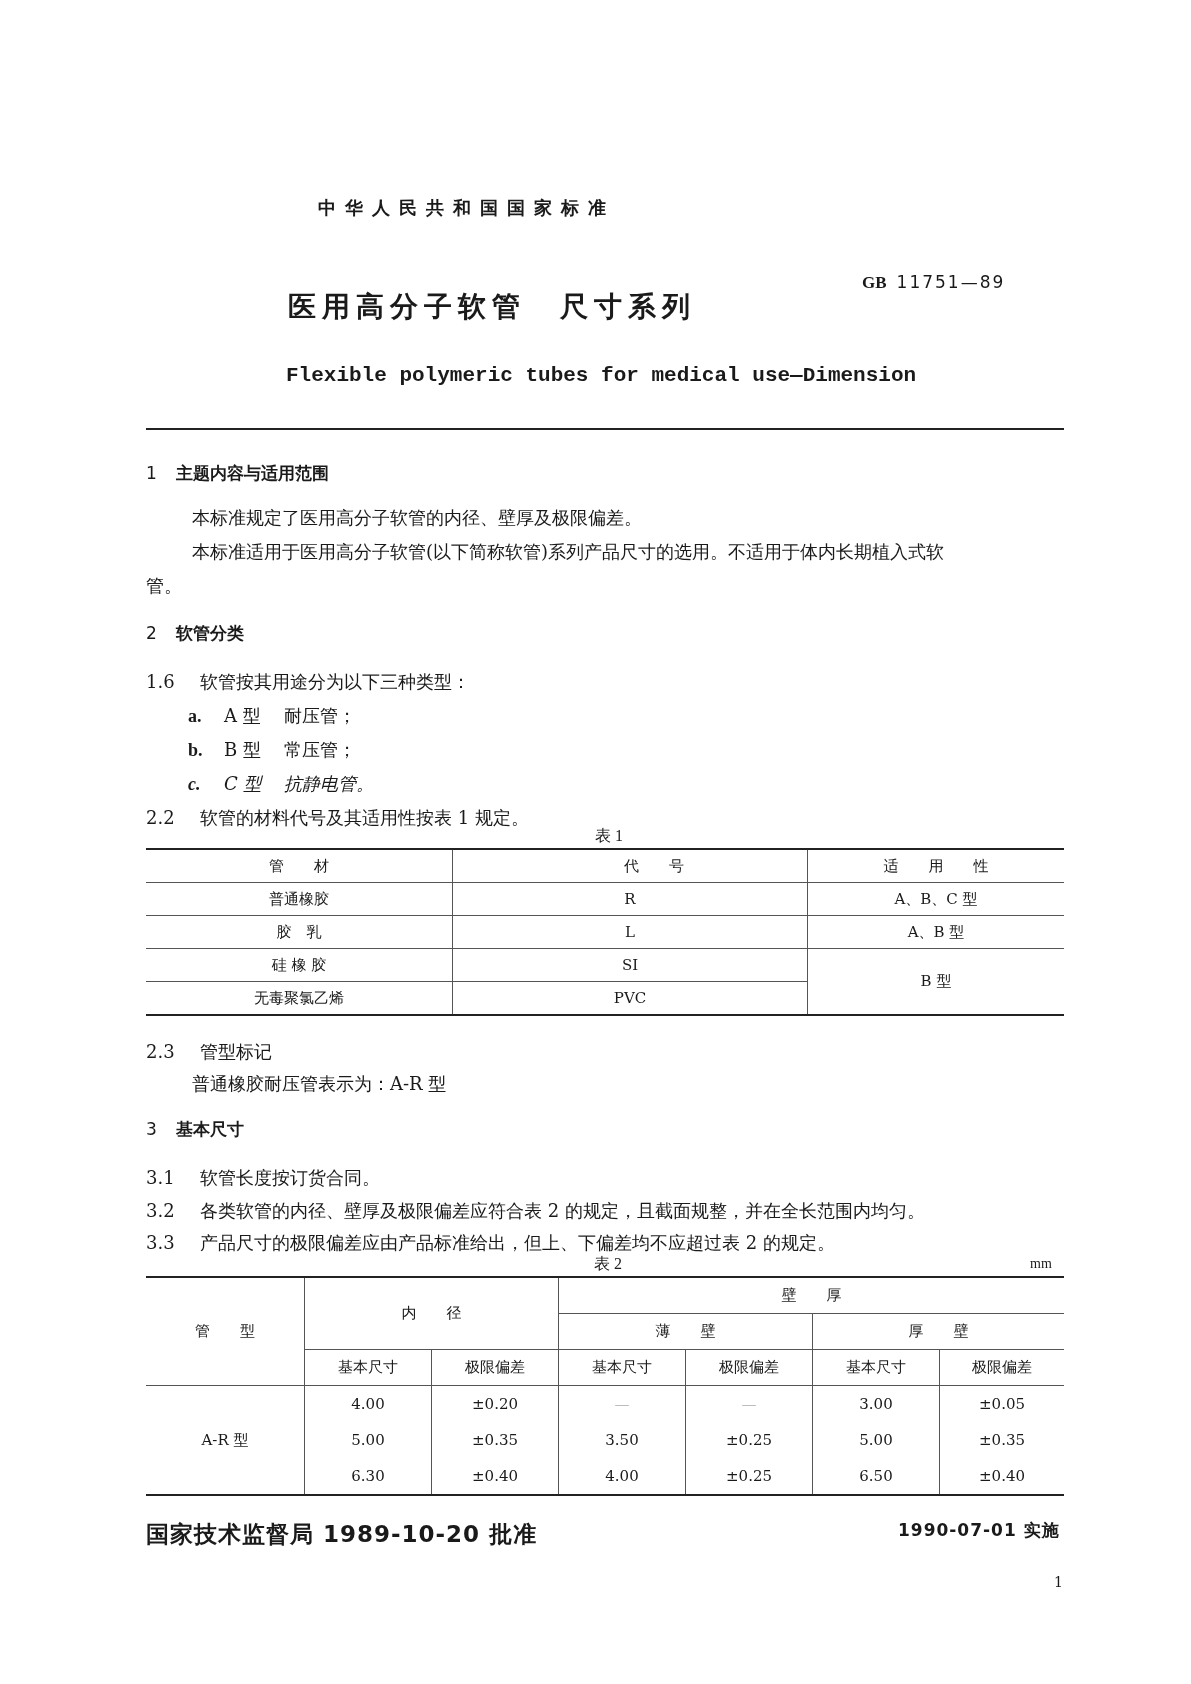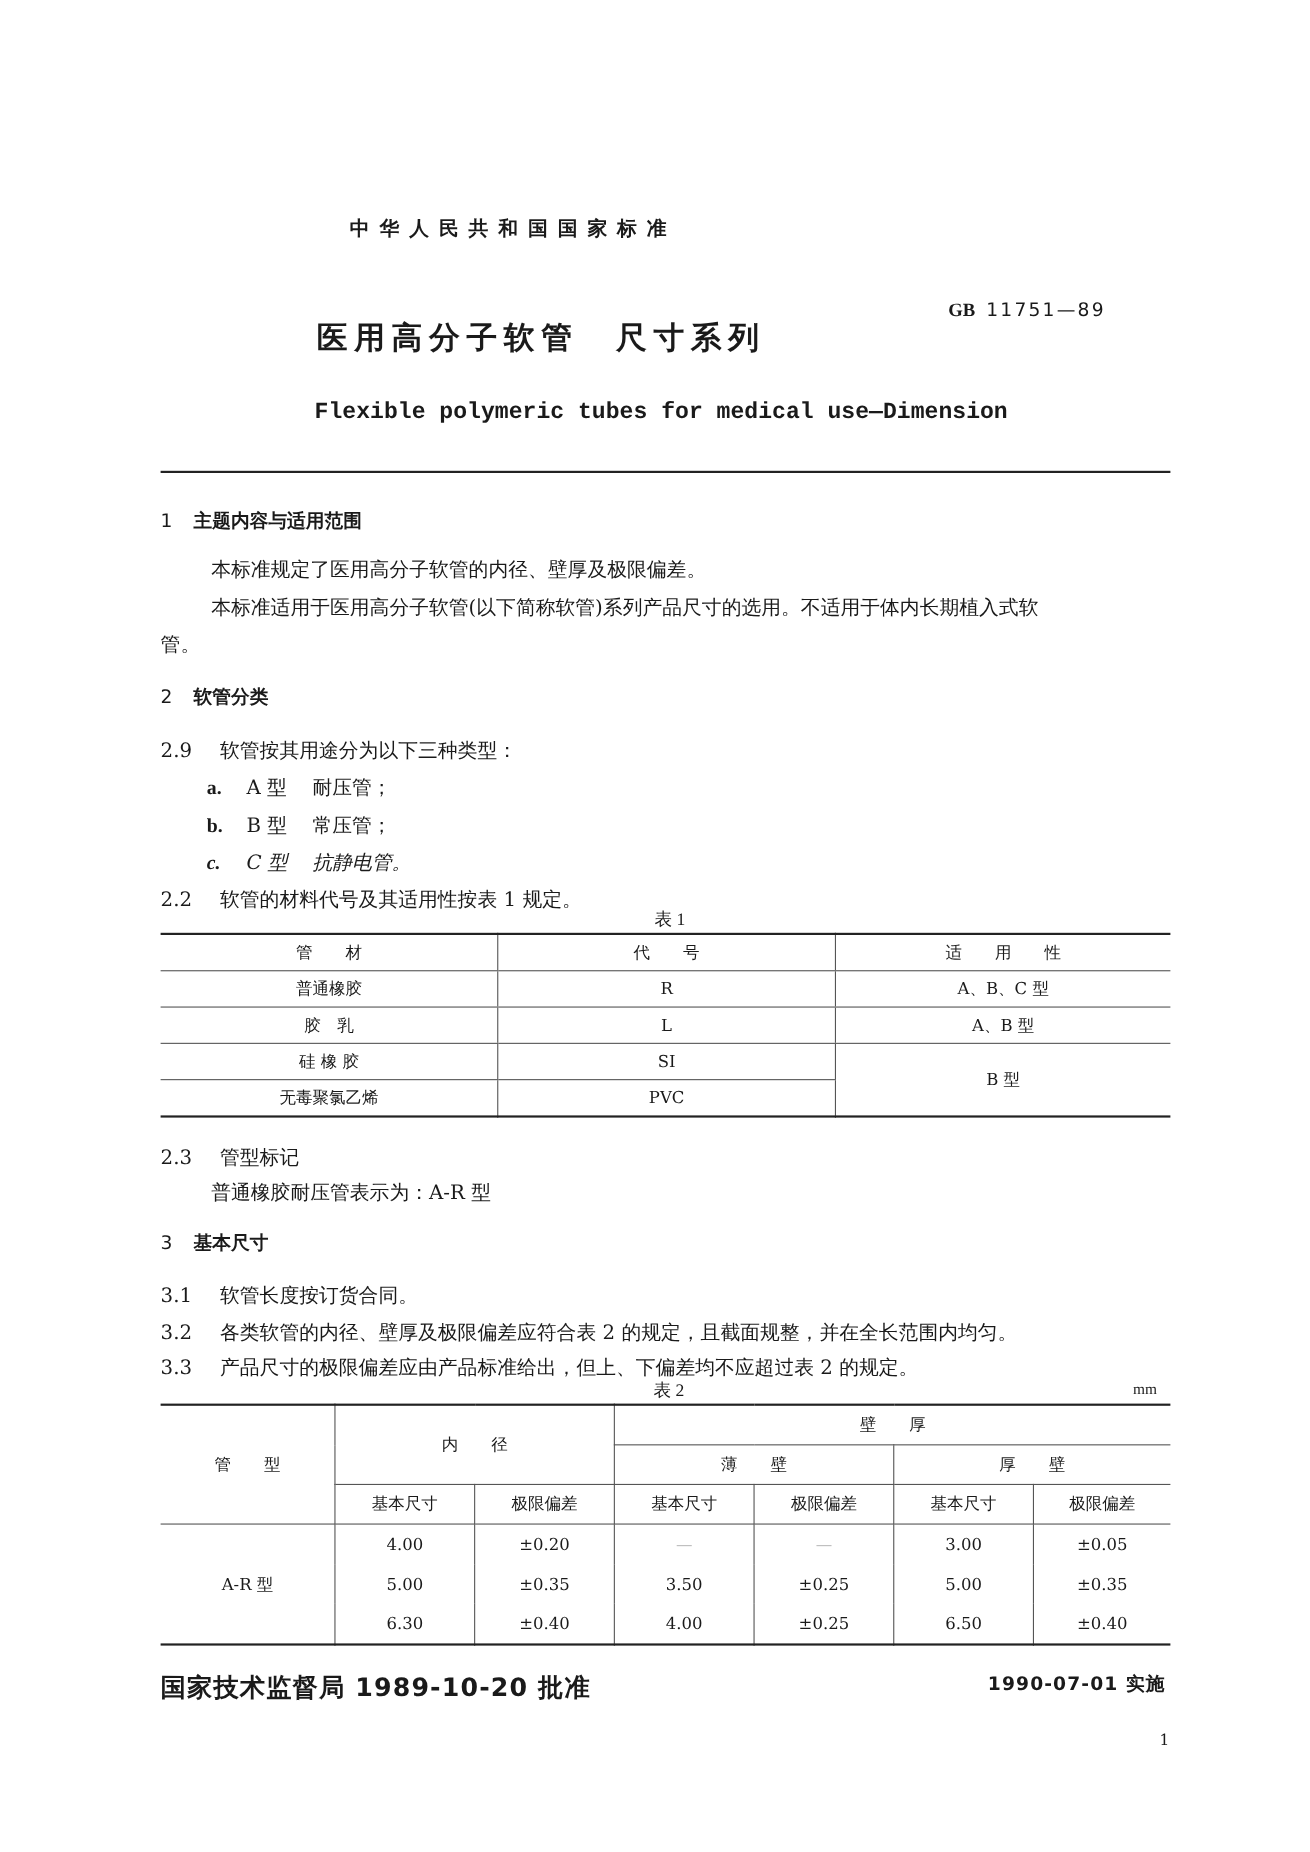--- a/index.html
+++ b/index.html
@@ -58,42 +58,42 @@
   <span class="num">1</span><span>主题内容与适用范围</span>
 </div>
 <div class="abs para" style="left:192px; top:506px;">本标准规定了医用高分子软管的内径、壁厚及极限偏差。</div>
 <div class="abs para" style="left:192px; top:540px;">本标准适用于医用高分子软管(以下简称软管)系列产品尺寸的选用。不适用于体内长期植入式软</div>
 <div class="abs para" style="left:146px; top:574px;">管。</div>
 
 <div class="abs sans h1" style="left:146px; top:622px;">
   <span class="num">2</span><span>软管分类</span>
 </div>
 <div class="abs para sub" style="left:146px; top:670px;">
-  <span class="num">2.9</span><span>软管按其用途分为以下三种类型：</span>
+  <span class="num">1.6</span><span>软管按其用途分为以下三种类型：</span>
 </div>
 <div class="abs para item" style="left:188px; top:704px;">
   <span class="letter">a.</span><span class="code">A 型</span><span>耐压管；</span>
 </div>
 <div class="abs para item" style="left:188px; top:738px;">
   <span class="letter">b.</span><span class="code">B 型</span><span>常压管；</span>
 </div>
 <div class="abs para item" style="left:188px; top:772px;font-style:italic;">
   <span class="letter">c.</span><span class="code">C 型</span><span>抗静电管。</span>
 </div>
 <div class="abs para sub" style="left:146px; top:806px;">
   <span class="num">2.2</span><span>软管的材料代号及其适用性按表 1 规定。</span>
 </div>
 
 <div class="abs caption" style="left:595px; top:826px;">表 1</div>
 
 <table class="t t1">
   <tbody>
       <tr>
     <td style="width:306px;">管　　材</td>
-    <td style="width:306px;">代　　号</td>
+    <td style="width:306px;padding-left:48px;">代　　号</td>
     <td>适　　用　　性</td>
   </tr>
   <tr>
     <td>普通橡胶</td>
     <td>R</td>
     <td>A、B、C 型</td>
   </tr>
   <tr>
     <td>胶　乳</td>
     <td>L</td>

